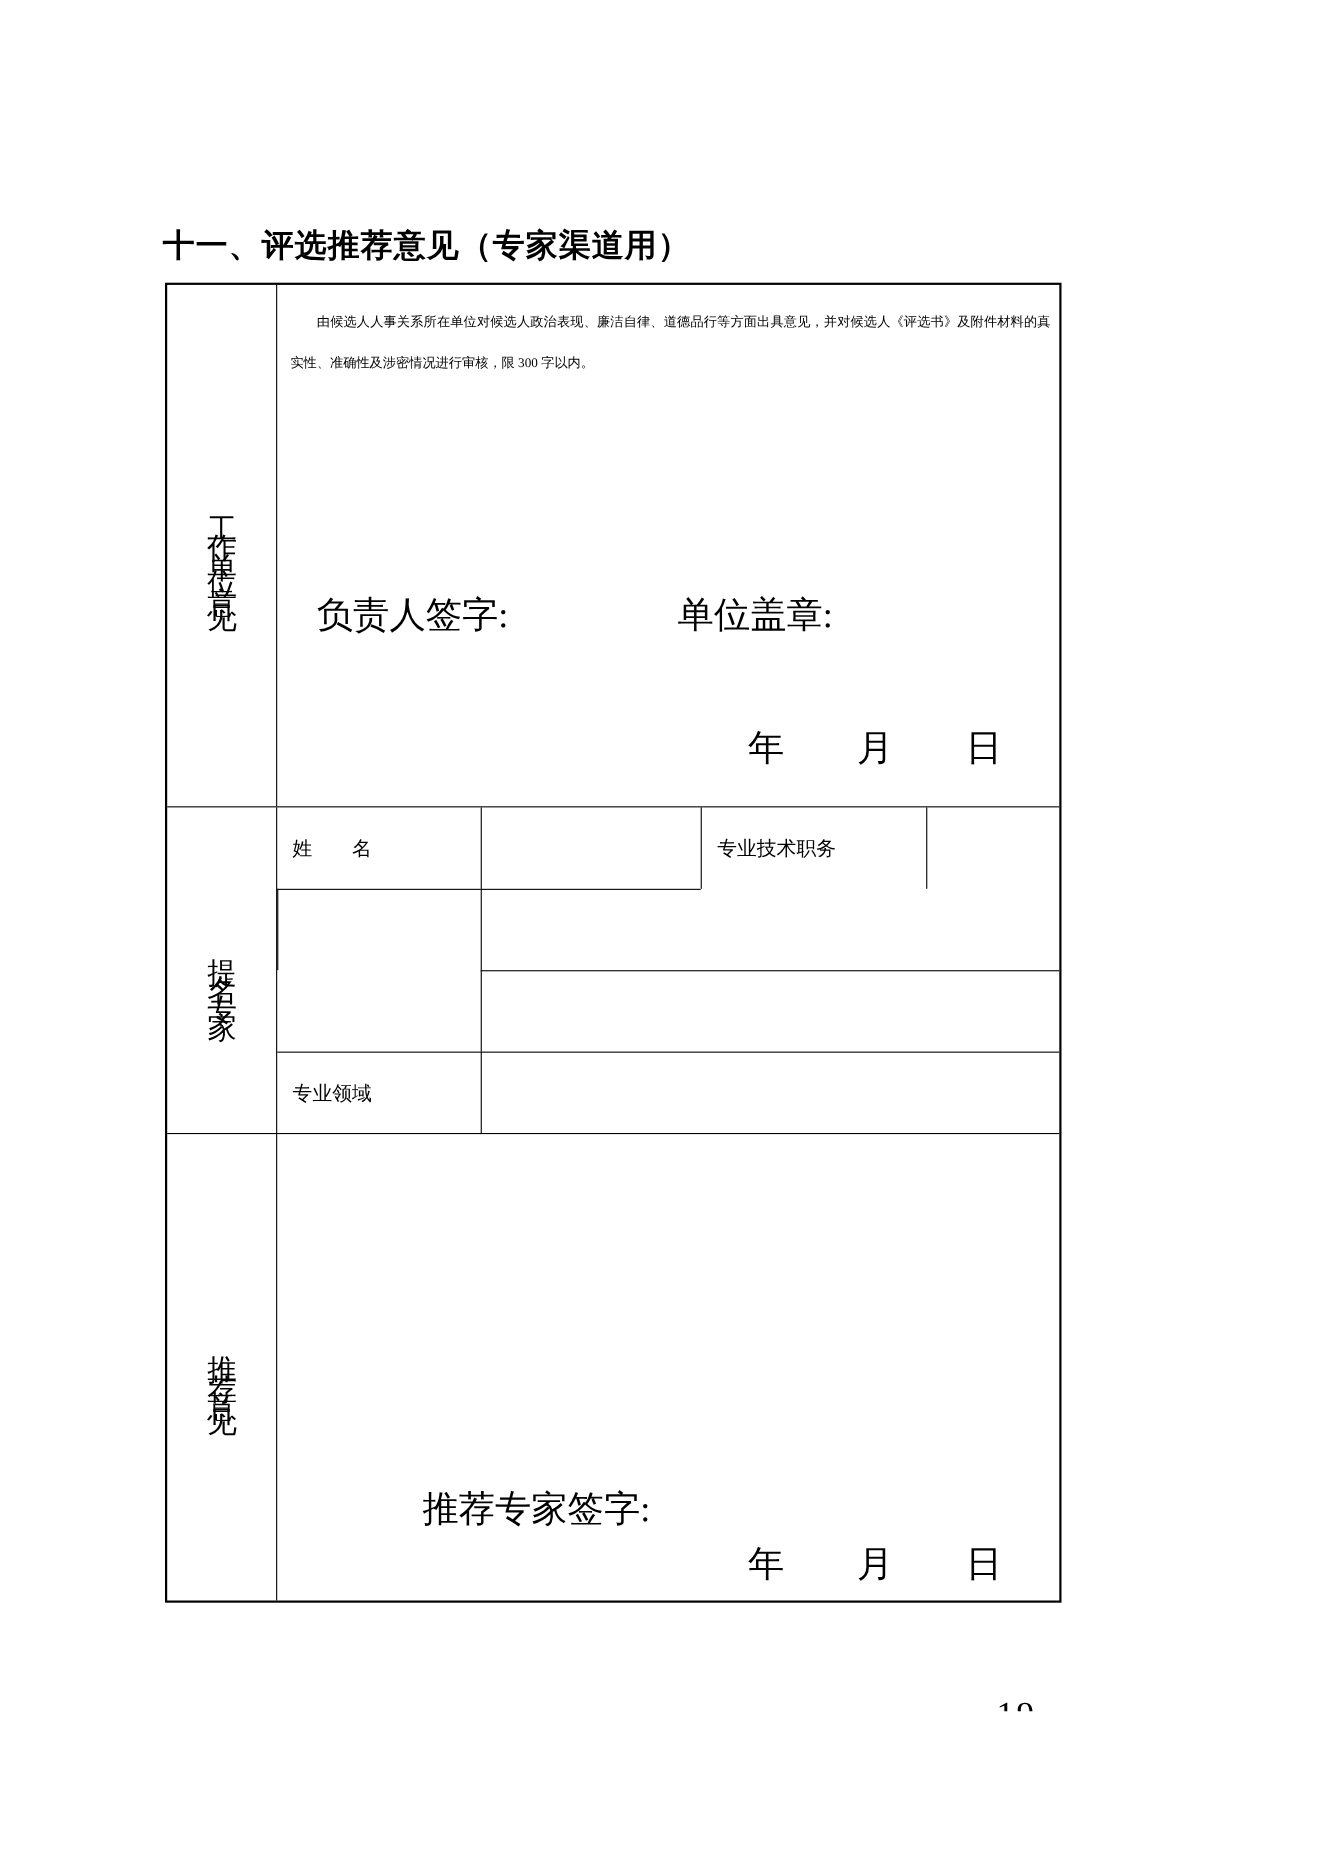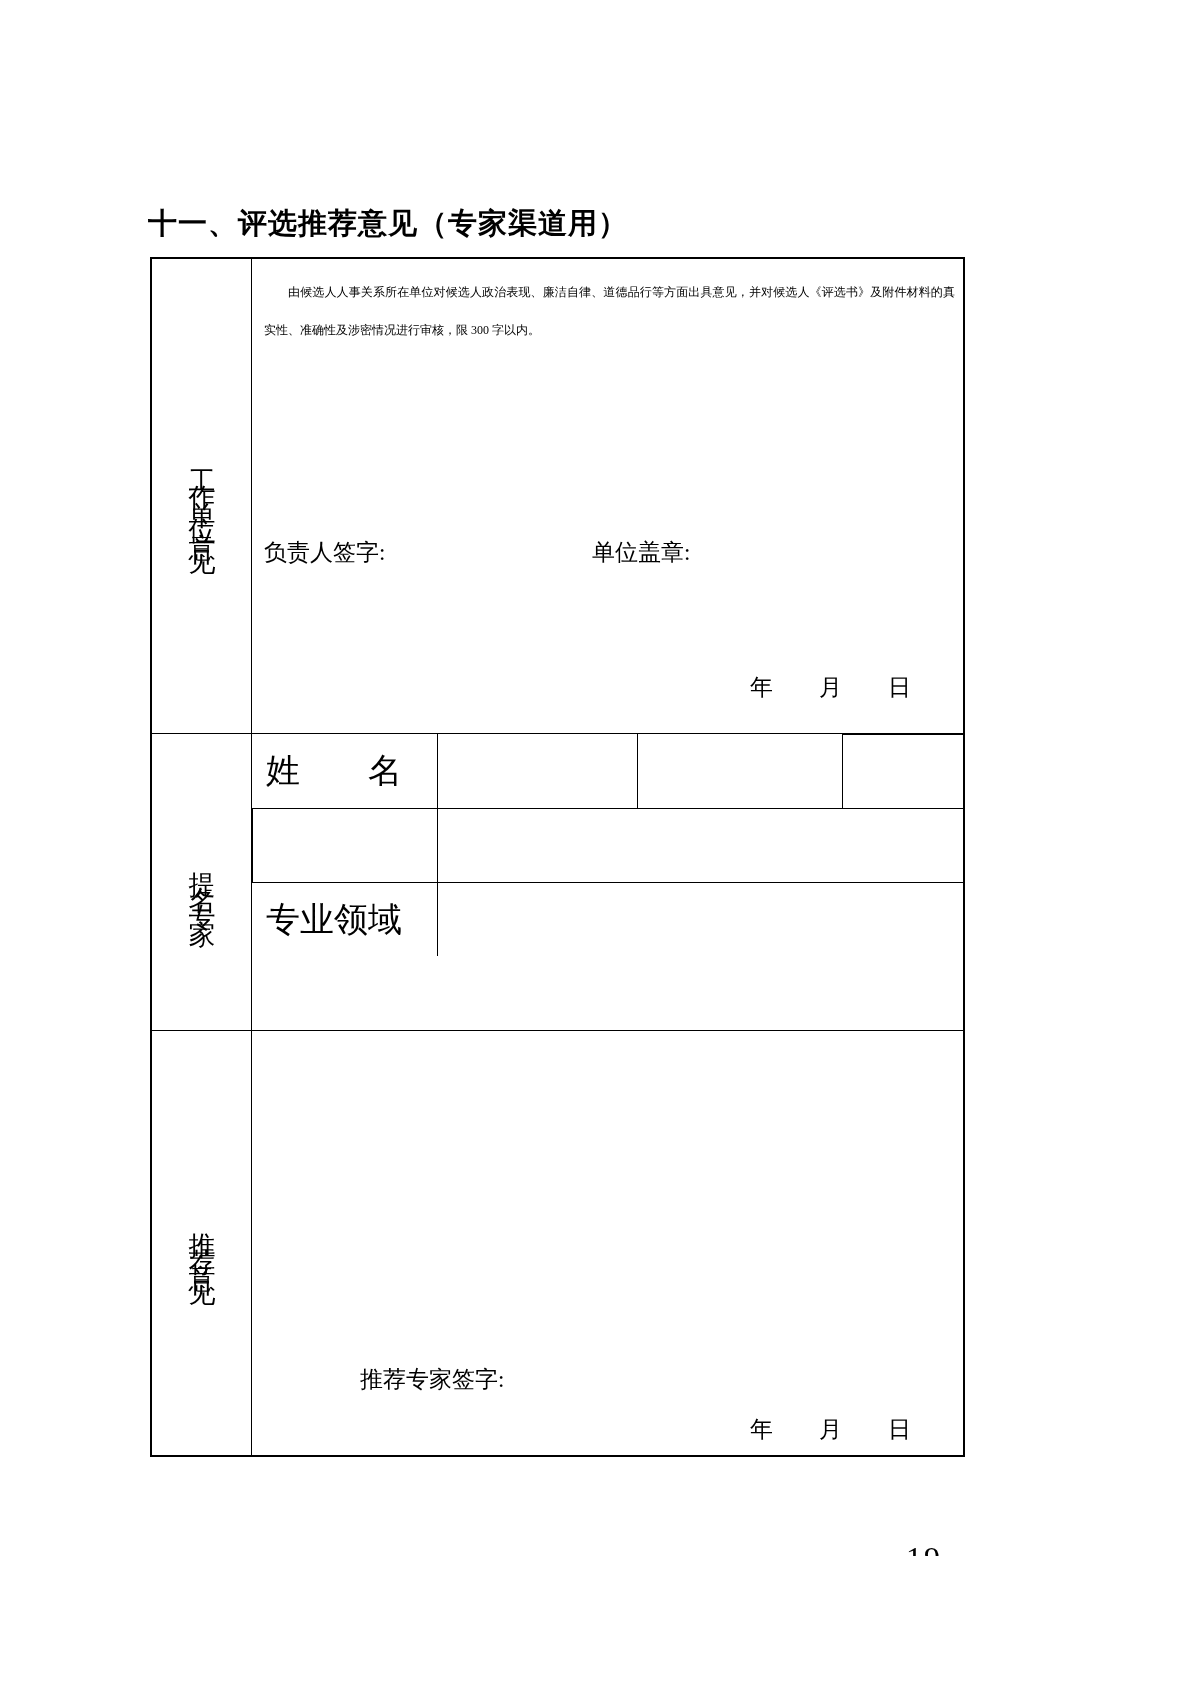--- a/index.html
+++ b/index.html
@@ -42,37 +42,37 @@
     letter-spacing:16px;
     line-height:1;
   }
   .content{position:relative;flex:1;box-sizing:border-box;}
   .instr{
     margin:0;padding:14px 8px 0 12px;
     font-size:12px;line-height:38px;
     text-align:justify;text-indent:2em;
   }
   .abs{position:absolute;white-space:nowrap;}
-  .sig-size{font-size:23px;}
+  .sig-size{font-size:33px;margin-left:24px;}
   .sig1{left:12px;top:278px;}
   .seal1{left:340px;top:278px;}
   .date1{right:52px;bottom:30px;}
   .sig3{left:108px;bottom:60px;}
   .date3{right:52px;bottom:10px;}
   
   .egrid{
     flex:1;
     display:grid;
     grid-template-columns:185px 200px 205px 121px;
     grid-template-rows:repeat(4,74px);
   }
   .cell{
     box-sizing:border-box;
     display:flex;align-items:center;
-    font-size:34px;
+    font-size:18px;
     padding-left:14px;
   }
   .cell.val{padding-left:8px;}
   .bl{border-left:1.5px solid #000;}
   .bt{border-top:1.5px solid #000;}
   .span3{grid-column:2 / 5;}
   .page-number{
     position:absolute;left:862px;top:1540px;
     font-size:32px;letter-spacing:2px;white-space:nowrap;
   }
@@ -98,20 +98,21 @@
       </div>
     </div>
 
     <div class="sec sec2">
       <div class="side">
         <span class="vlabel">提名专家</span>
       </div>
       <div class="egrid">
         <div class="cell">姓　　名</div>
         <div class="cell val bl"></div>
+        <div class="cell bl">专业技术职务</div>
         <div class="cell val bl"></div>
 
         <div class="cell val bl bt"></div>
         <div class="cell val bl bt"></div>
 
         <div class="cell val bl bt span3"></div>
 
         <div class="cell bt">专业领域</div>
         <div class="cell val bl bt span3"></div>
       </div>

